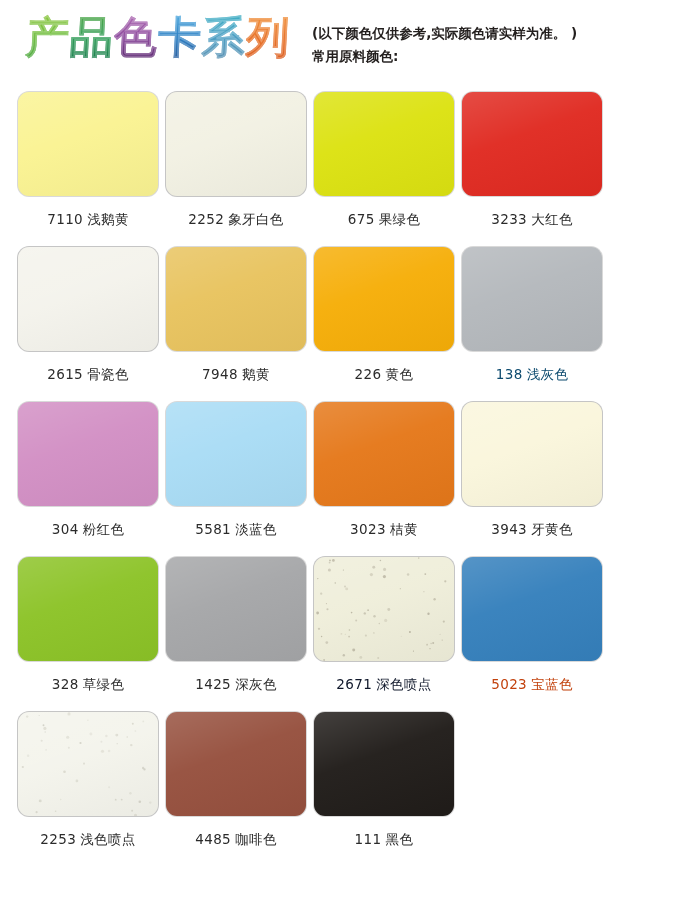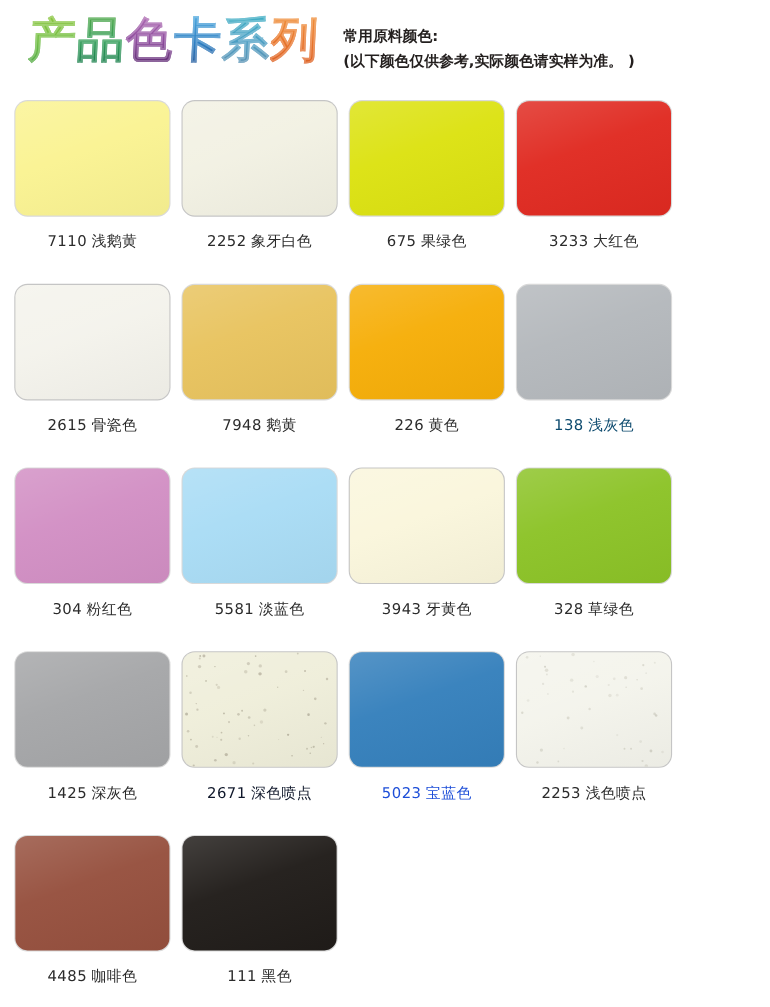--- a/index.html
+++ b/index.html
@@ -57,21 +57,20 @@
 
   
   #grid {
     width: 620px;
     padding: 0 14px;
     display: grid;
     grid-template-columns: repeat(4, 1fr);
     grid-template-rows: repeat(5, 155px);
     column-gap: 0px;
     row-gap: 0px;
-    gap: 12px;
   }
 
   .cell {
     display: flex;
     flex-direction: column;
     align-items: center;
   }
 
   .swatch {
     width: 140px;
@@ -106,22 +105,22 @@
   .caption .code { margin-right: 4px; }
 </style>
 </head>
 <body style="background: rgb(255, 255, 255);">
 
 <div id="page-root">
 
   <div id="header">
     <div id="brand-title"><span class="ch" style="background-image: linear-gradient(rgb(140, 198, 63) 0%, rgb(111, 190, 68) 55%, rgb(79, 168, 69) 100%);">产</span><span class="ch" style="background-image: linear-gradient(rgb(79, 168, 72) 0%, rgb(46, 155, 87) 55%, rgb(28, 127, 78) 100%);">品</span><span class="ch" style="background-image: linear-gradient(rgb(176, 108, 180) 0%, rgb(142, 76, 158) 50%, rgb(94, 44, 115) 100%);">色</span><span class="ch" style="background-image: linear-gradient(rgb(74, 167, 222) 0%, rgb(46, 127, 194) 55%, rgb(42, 94, 158) 100%);">卡</span><span class="ch" style="background-image: linear-gradient(rgb(63, 175, 196) 0%, rgb(76, 159, 196) 50%, rgb(94, 147, 180) 100%);">系</span><span class="ch" style="background-image: linear-gradient(rgb(240, 144, 58) 0%, rgb(232, 116, 43) 55%, rgb(220, 95, 34) 100%);">列</span></div>
     <div id="subtitle-block">
+      <div>(以下颜色仅供参考,实际颜色请实样为准。 )</div>
       <div>常用原料颜色:</div>
-      <div>(以下颜色仅供参考,实际颜色请实样为准。 )</div>
     </div>
   </div>
 
   <div id="grid">
       <div class="cell">
         <div class="swatch" style="background: rgb(250, 243, 146);">
           <div class="sheen"></div>
         </div>
         <div class="caption" style="color: rgb(43, 43, 43);"><span class="code">7110</span><span>浅鹅黄</span></div>
       </div>
@@ -171,20 +170,26 @@
         <div class="swatch" style="background: rgb(210, 143, 196);">
           <div class="sheen"></div>
         </div>
         <div class="caption" style="color: rgb(43, 43, 43);"><span class="code">304</span><span>粉红色</span></div>
       </div>
       <div class="cell">
         <div class="swatch" style="background: rgb(169, 220, 245);">
           <div class="sheen"></div>
         </div>
         <div class="caption" style="color: rgb(43, 43, 43);"><span class="code">5581</span><span>淡蓝色</span></div>
+      </div>
+      <div class="cell">
+        <div class="swatch" style="background: rgb(229, 120, 26);">
+          <div class="sheen"></div>
+        </div>
+        <div class="caption" style="color: rgb(43, 43, 43);"><span class="code">3023</span><span>桔黄</span></div>
       </div>
       <div class="cell">
         <div class="swatch pale" style="background: rgb(250, 246, 220);">
           <div class="sheen"></div>
         </div>
         <div class="caption" style="color: rgb(43, 43, 43);"><span class="code">3943</span><span>牙黄色</span></div>
       </div>
       <div class="cell">
         <div class="swatch" style="background: rgb(140, 195, 39);">
           <div class="sheen"></div>
@@ -260,21 +265,21 @@
               <circle cx="50.8" cy="56.4" r="1.19" fill="#8a8270" opacity="0.35"></circle>
               <circle cx="16.0" cy="3.4" r="0.87" fill="#8a8270" opacity="0.46"></circle>
             </svg></div>
         </div>
         <div class="caption" style="color: #0f172a;"><span class="code">2671</span><span>深色喷点</span></div>
       </div>
       <div class="cell">
         <div class="swatch" style="background: rgb(53, 128, 188);">
           <div class="sheen"></div>
         </div>
-        <div class="caption" style="color: #1d4ed8;"><span class="code">5023</span><span>宝蓝色</span></div>
+        <div class="caption" style="color: #c2410c;"><span class="code">5023</span><span>宝蓝色</span></div>
       </div>
       <div class="cell">
         <div class="swatch pale" style="background: rgb(244, 244, 236);">
           <div class="sheen"></div>
           <div class="speckles"><svg width="140" height="104" viewBox="0 0 140 104">
               <circle cx="4.8" cy="55.0" r="1.08" fill="#b8b6a8" opacity="0.42"></circle>
               <circle cx="51.0" cy="1.9" r="1.58" fill="#b8b6a8" opacity="0.27"></circle>
               <circle cx="23.7" cy="28.8" r="1.01" fill="#b8b6a8" opacity="0.30"></circle>
               <circle cx="97.7" cy="87.7" r="0.89" fill="#b8b6a8" opacity="0.46"></circle>
               <circle cx="21.2" cy="3.5" r="0.59" fill="#b8b6a8" opacity="0.36"></circle>

